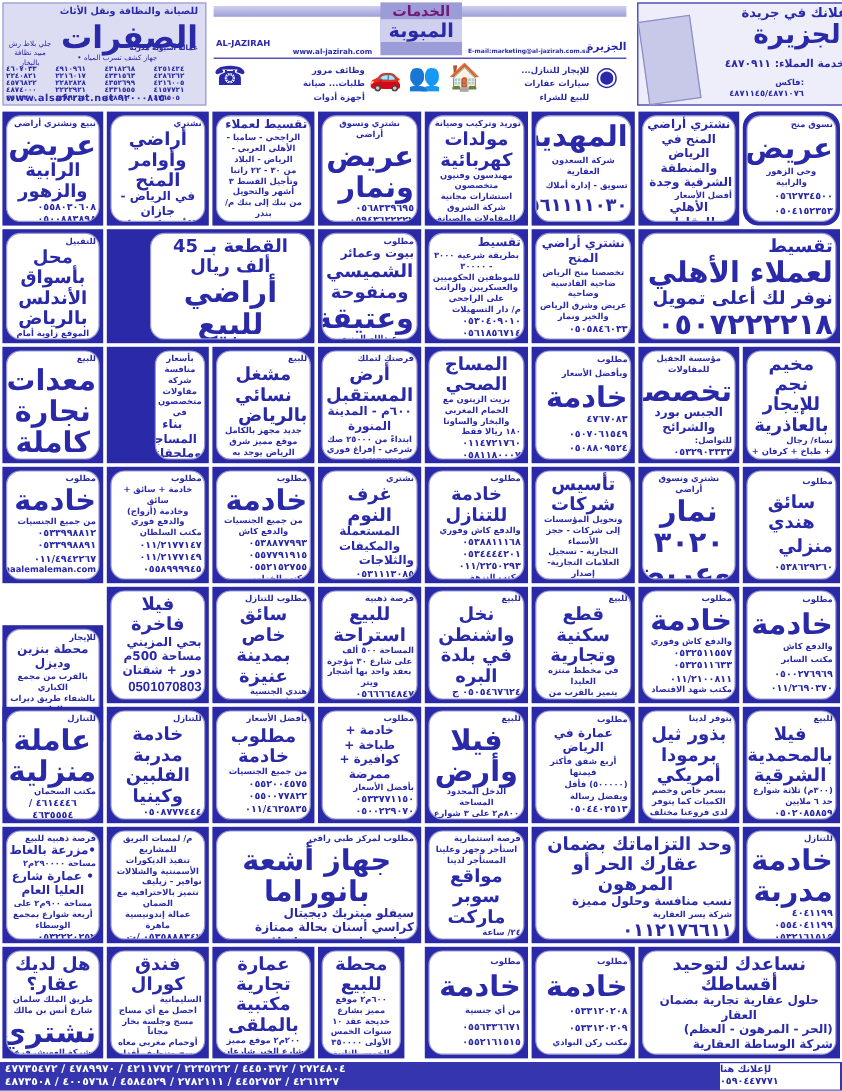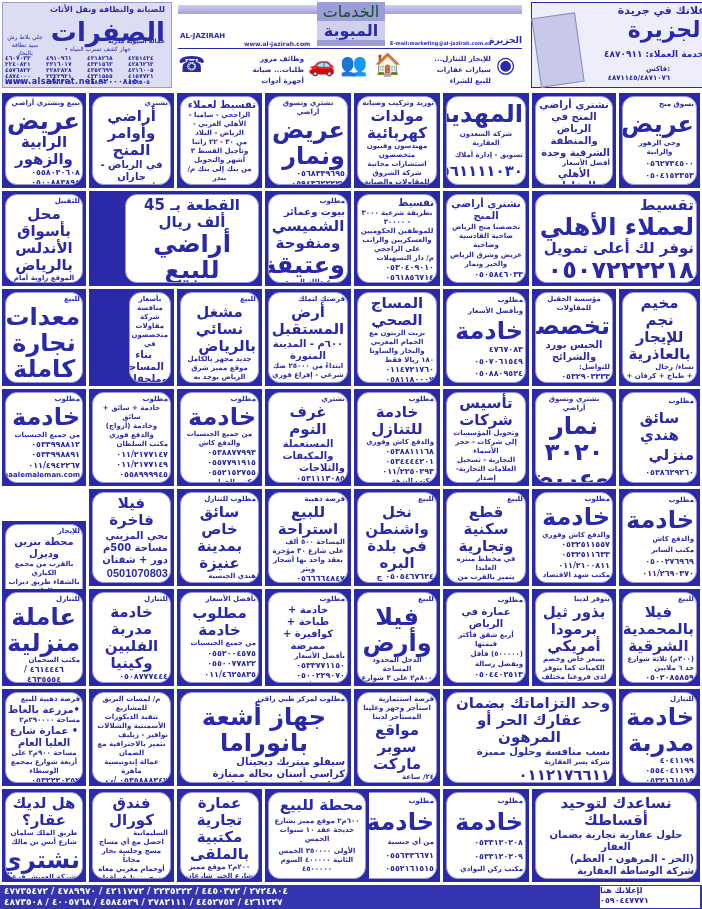--- a/index.html
+++ b/index.html
@@ -9,21 +9,21 @@
   .hl .name{position:absolute;right:6px;top:14px;font-size:26px;font-weight:bold;color:#2a2aa8}
   .hl .tag{position:absolute;right:6px;top:2px;font-size:8px;font-weight:bold}
   .hl .sub{position:absolute;right:6px;top:26px;font-size:6px;font-weight:bold}
   .hl .b1{position:absolute;right:6px;top:36px;font-size:6px}
   .hl .side{position:absolute;left:4px;top:30px;font-size:6px;line-height:8px;text-align:center;width:36px}
   .hl .grid{position:absolute;left:2px;top:52px;width:164px;display:grid;grid-template-columns:repeat(4,1fr);font-size:6px;line-height:6px;font-weight:bold}
   .hl .web{position:absolute;left:2px;bottom:1px;font-size:8px;font-weight:bold;letter-spacing:.5px}
   .hm{position:absolute;left:174px;top:2px;width:354px;height:86px}
   .hm .bar{position:absolute;left:4px;top:3px;width:344px;height:9px;background:linear-gradient(#cfcfee,#a0a0d8)}
   .hm .titlebox{position:absolute;left:143px;top:0;width:68px;height:44px;background:#9c9cd8;text-align:center;color:#fff}
-  .hm .titlebox .t1{font-size:16px;font-weight:normal;color:#14532d}
+  .hm .titlebox .t1{font-size:12px;font-weight:bold;color:#701a75}
   .hm .titlebox .t2{font-size:16px;font-weight:bold;color:#2a2aa8;background:#cfcfee}
   .hm .aj{position:absolute;left:6px;top:30px;font-size:7px;font-weight:bold}
   .hm .web{position:absolute;left:70px;top:38px;font-size:6px;font-weight:bold}
   .hm .mail{position:absolute;left:216px;top:38px;font-size:5px;font-weight:bold}
   .hm .logo{position:absolute;right:6px;top:33px;font-size:9px;font-weight:bold}
   .hm .line{position:absolute;left:4px;top:46px;width:344px;height:1px;background:#2a2aa8}
   .hm .ico{position:absolute;top:50px;font-size:22px;color:#2a2aa8}
   .hm .txt1{position:absolute;left:58px;top:52px;font-size:7px;font-weight:bold;line-height:11px;text-align:right;width:72px}
   .hm .txt2{position:absolute;left:245px;top:52px;font-size:7px;font-weight:bold;line-height:11px;text-align:right;width:72px}
   .hr{position:absolute;left:531px;top:2px;width:190px;height:86px;background:#eeeefa;border:1px solid #2a2aa8}
@@ -103,21 +103,21 @@
   <div class="hr">
     <div class="paper"></div>
     <div class="a">لإعلانك في جريدة</div>
     <div class="b">الجزيرة</div>
     <div class="c">خدمة العملاء: ٤٨٧٠٩١١</div>
     <div class="d"><span>فاكس:</span><br><span>٤٨٧١١٤٥/٤٨٧١٠٧٦</span></div>
   </div>
 </div>
 
 <div id="ads">
-    <div class="ad" style="left: 619px; top: 93px; width: 81px; height: 95px;">
+    <div class="ad" style="left: 619px; top: 93px; width: 81px; height: 95px; border-radius: 13px;">
       <div class="in">
         <div class="sm" dir="rtl">نسوق منح</div>
         <div class="xl" dir="rtl">عريض</div>
         <div class="sm" dir="rtl">وحي الزهور والرابية</div>
         <div class="ph" dir="rtl">٠٥٦٢٧٣٤٥٠٠</div>
         <div class="ph" dir="rtl">٠٥٠٤١٥٢٣٥٣</div>
       </div>
     </div>
     <div class="ad" style="left: 532px; top: 93px; width: 84px; height: 95px;">
       <div class="in">
@@ -596,21 +596,21 @@
     </div>
     <div class="ad" style="left: 354px; top: 789px; width: 86px; height: 93px;">
       <div class="in">
         <div class="sm" dir="rtl">مطلوب</div>
         <div class="xl" dir="rtl">خادمة</div>
         <div class="sm" dir="rtl">من أي جنسية</div>
         <div class="ph" dir="rtl">٠٥٥٦٣٣٦٦٧١</div>
         <div class="ph" dir="rtl">٠٥٥٢١٦١٥١٥</div>
       </div>
     </div>
-    <div class="ad" style="left: 265px; top: 789px; width: 104px; height: 93px;">
+    <div class="ad" style="left: 265px; top: 789px; width: 72px; height: 93px;">
       <div class="in">
         <div class="lg" dir="rtl">محطة للبيع</div>
         <div class="sm" dir="rtl">٦٠٠م٢ موقع مميز بشارع خديجة عقد ١٠ سنوات الخمس</div>
         <div class="sm" dir="rtl">الأولى ٣٥٠٠٠٠ الخمس الثانية ٤٠٠٠٠٠ السوم ٤٥٠٠٠٠٠</div>
       </div>
     </div>
     <div class="ad" style="left: 177px; top: 789px; width: 85px; height: 93px;">
       <div class="in">
         <div class="lg" dir="rtl">عمارة تجارية</div>
         <div class="lg" dir="rtl">مكتبية بالملقى</div>

